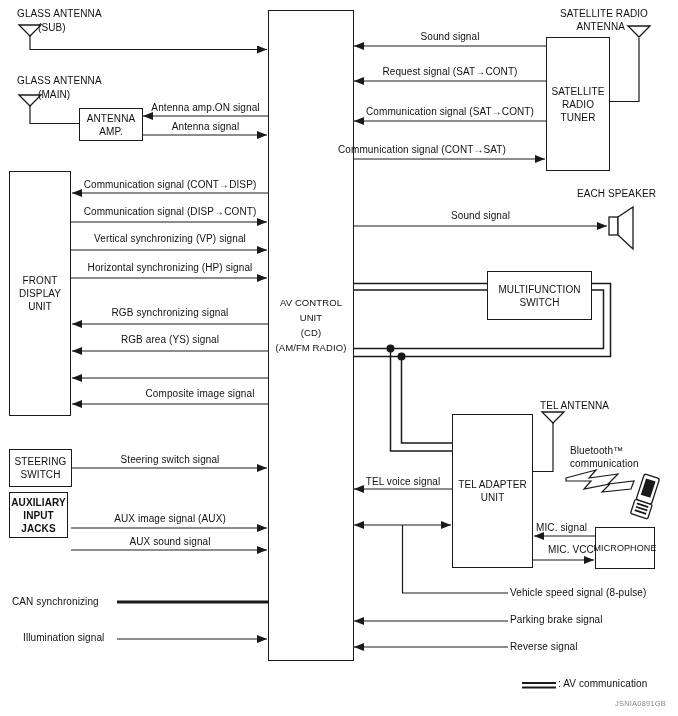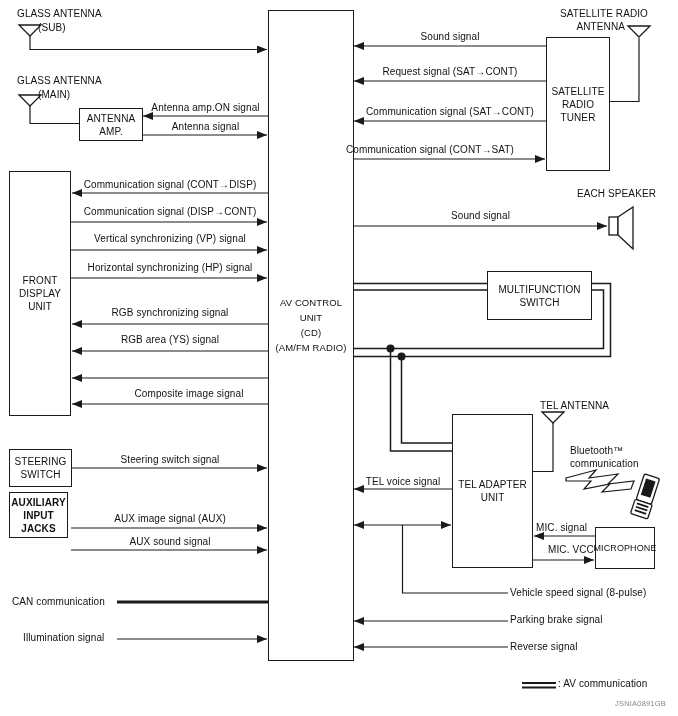--- a/index.html
+++ b/index.html
@@ -157,37 +157,37 @@
   <div class="lbl" style="left:540px;top:401px;">TEL ANTENNA</div>
   <div class="lbl" style="left:570px;top:446px;">Bluetooth™</div>
   <div class="lbl" style="left:570px;top:459px;">communication</div>
 
   <div class="lbl ctr" style="left:143px;top:103px;width:125px;">Antenna amp.ON signal</div>
   <div class="lbl ctr" style="left:143px;top:122px;width:125px;">Antenna signal</div>
 
   <div class="lbl ctr" style="left:353px;top:32px;width:194px;">Sound signal</div>
   <div class="lbl ctr" style="left:353px;top:67px;width:194px;">Request signal (SAT→CONT)</div>
   <div class="lbl ctr" style="left:353px;top:107px;width:194px;">Communication signal (SAT→CONT)</div>
-  <div class="lbl ctr" style="left:346px;top:145px;width:160px;text-align:right;">Communication signal (CONT→SAT)</div>
+  <div class="lbl ctr" style="left:338px;top:145px;width:160px;text-align:right;">Communication signal (CONT→SAT)</div>
 
   <div class="lbl ctr" style="left:72px;top:180px;width:196px;">Communication signal (CONT→DISP)</div>
   <div class="lbl ctr" style="left:72px;top:207px;width:196px;">Communication signal (DISP→CONT)</div>
   <div class="lbl ctr" style="left:72px;top:234px;width:196px;">Vertical synchronizing (VP) signal</div>
   <div class="lbl ctr" style="left:72px;top:263px;width:196px;">Horizontal synchronizing (HP) signal</div>
   <div class="lbl ctr" style="left:72px;top:308px;width:196px;">RGB synchronizing signal</div>
   <div class="lbl ctr" style="left:72px;top:335px;width:196px;">RGB area (YS) signal</div>
-  <div class="lbl ctr" style="left:61px;top:389px;width:196px;padding-left:30px;">Composite image signal</div>
+  <div class="lbl ctr" style="left:72px;top:389px;width:196px;padding-left:30px;">Composite image signal</div>
 
   <div class="lbl ctr" style="left:353px;top:211px;width:255px;">Sound signal</div>
 
   <div class="lbl ctr" style="left:72px;top:455px;width:196px;">Steering switch signal</div>
   <div class="lbl ctr" style="left:72px;top:514px;width:196px;">AUX image signal (AUX)</div>
   <div class="lbl ctr" style="left:72px;top:537px;width:196px;">AUX sound signal</div>
 
-  <div class="lbl" style="left:12px;top:597px;">CAN communication</div>
+  <div class="lbl" style="left:12px;top:597px;">CAN synchronizing</div>
   <div class="lbl" style="left:23px;top:633px;">Illumination signal</div>
 
   <div class="lbl ctr" style="left:354px;top:477px;width:98px;">TEL voice signal</div>
   <div class="lbl" style="left:536px;top:523px;">MIC. signal</div>
   <div class="lbl" style="left:536px;top:545px;padding-left:12px;">MIC. VCC</div>
 
   <div class="lbl" style="left:510px;top:588px;">Vehicle speed signal (8-pulse)</div>
   <div class="lbl" style="left:510px;top:615px;">Parking brake signal</div>
   <div class="lbl" style="left:510px;top:642px;">Reverse signal</div>
 

